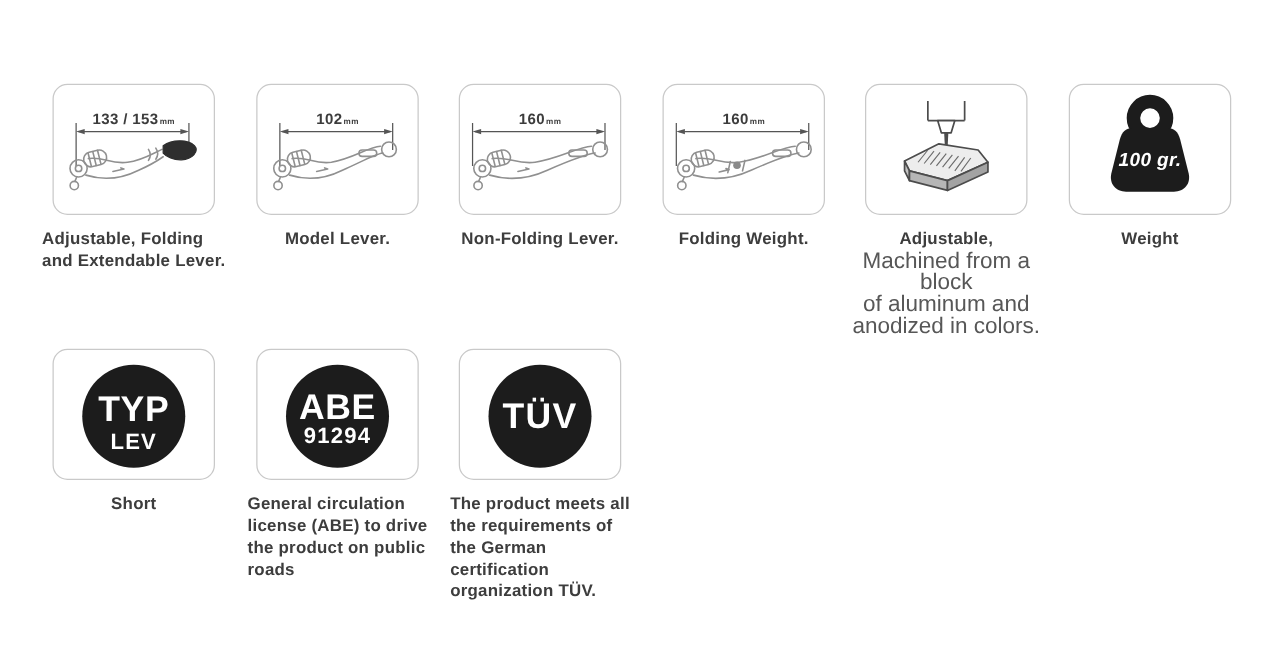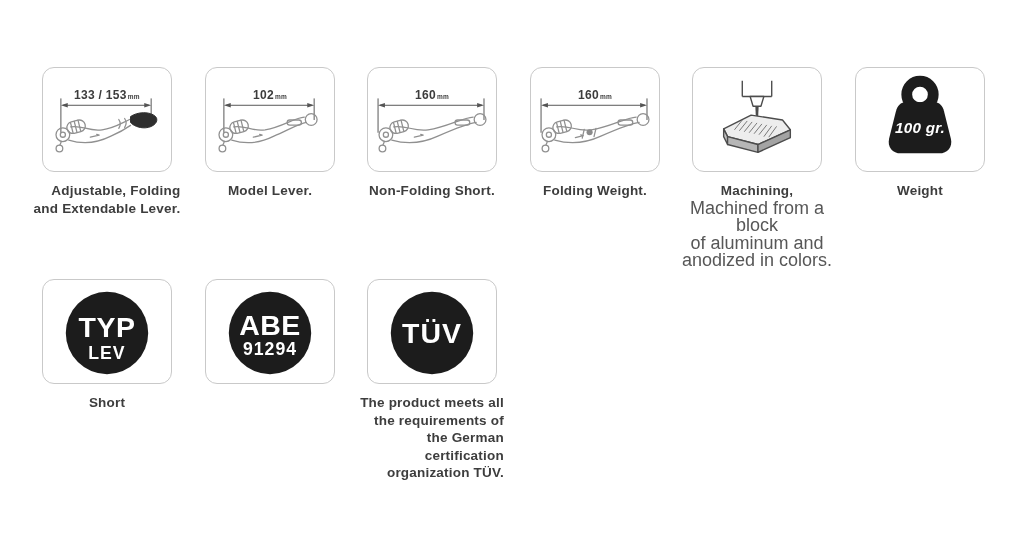--- a/index.html
+++ b/index.html
@@ -12,21 +12,21 @@
     position:relative;width:130px;height:105px;box-sizing:border-box;
     border:1.5px solid #c9c9c9;border-radius:12px;background:#fff;flex:0 0 auto;
   }
   .card svg{position:absolute;left:0;top:0;width:100%;height:100%;}
   .dim{
     position:absolute;top:21px;left:0;width:100%;text-align:center;
     font-size:12px;font-weight:600;color:#3c3c3c;letter-spacing:.3px;line-height:12px;
   }
   .dim .unit{font-size:6.5px;font-weight:700;margin-left:1px;}
   .title{
-    margin-top:10px;font-size:13.5px;font-weight:700;color:#3d3d3d;text-align:right;
+    margin-top:10px;font-size:13.5px;font-weight:700;color:#3d3d3d;text-align:left;
     line-height:17.5px;white-space:pre-line;letter-spacing:.2px;
   }
   .desc{
     font-size:18px;font-weight:400;color:#575757;text-align:center;
     line-height:17.5px;white-space:pre-line;
   }
   
   .ln{stroke:#909090;stroke-width:1.3;fill:none;stroke-linecap:round;stroke-linejoin:round;}
   .dimln{stroke:#555;stroke-width:1;fill:none;}
   .dimarr{fill:#555;stroke:none;}
@@ -126,21 +126,21 @@
             <rect x="22" y="54" width="19" height="12" rx="6"></rect>
             <line x1="27" y1="54.5" x2="27" y2="65.5"></line>
             <line x1="31" y1="54.2" x2="31" y2="65.8"></line>
             <line x1="35" y1="54" x2="35" y2="65.5"></line>
           </g>
           <path d="M47,70.5 L56,68.5 L53.5,67.6"></path>
         </g>
       </svg>
       <div class="dim"><span>160</span><span class="unit">mm</span></div>
     </div>
-    <div class="title">Non-Folding Short.</div>
+    <div class="title">Non-Folding Lever.</div>
   </div>
 
   <div class="cell" style="left:512px;top:67px">
     <div class="card">
       <svg viewBox="0 0 130 105">
         <line class="dimln" x1="10" y1="31" x2="10" y2="66"></line>
         <line class="dimln" x1="118" y1="31" x2="118" y2="53"></line>
         <line class="dimln" x1="12" y1="38" x2="116" y2="38"></line>
         <polygon class="dimarr" points="10,38 17,35.8 17,40.2"></polygon>
         <polygon class="dimarr" points="118,38 111,35.8 111,40.2"></polygon>
@@ -189,21 +189,21 @@
           <line x1="55" y1="54" x2="47" y2="64"></line>
           <line x1="60" y1="55" x2="52" y2="65"></line>
           <line x1="65" y1="56" x2="57" y2="66"></line>
           <line x1="70" y1="57" x2="62" y2="67"></line>
           <line x1="75" y1="58" x2="67" y2="68"></line>
           <line x1="80" y1="59" x2="72" y2="70"></line>
           <line x1="85" y1="59.5" x2="77" y2="70.5"></line>
         </g>
       </svg>
     </div>
-    <div class="title">Machining,</div>
+    <div class="title">Adjustable,</div>
     <div class="desc">Machined from a block
 of aluminum and
 anodized in colors.</div>
   </div>
 
   <div class="cell" style="left:837px;top:67px">
     <div class="card">
       <svg viewBox="0 0 130 105">
         <circle cx="65" cy="27" r="13.5" fill="none" stroke="#1c1c1c" stroke-width="11"></circle>
         <path d="M51,35 L79,35 C85,35 88,38.5 89.5,44 L96.5,72 C98.5,80.5 93,87 84.5,87 L45.5,87 C37,87 31.5,80.5 33.5,72 L40.5,44 C42,38.5 45,35 51,35 Z" fill="#1c1c1c"></path>
@@ -225,20 +225,24 @@
   </div>
 
   <div class="cell" style="left:187px;top:279px">
     <div class="card">
       <svg viewBox="0 0 130 105">
         <circle cx="65" cy="54" r="42" fill="#1c1c1c"></circle>
         <text class="badge-line1" x="65" y="56">ABE</text>
         <text class="badge-line2" x="65" y="76">91294</text>
       </svg>
     </div>
+    <div class="title">General circulation
+license (ABE) to drive
+the product on public
+roads</div>
   </div>
 
   <div class="cell" style="left:349px;top:279px">
     <div class="card">
       <svg viewBox="0 0 130 105">
         <circle cx="65" cy="54" r="42" fill="#1c1c1c"></circle>
         <text class="badge-single" x="65" y="64">TÜV</text>
       </svg>
     </div>
     <div class="title">The product meets all

